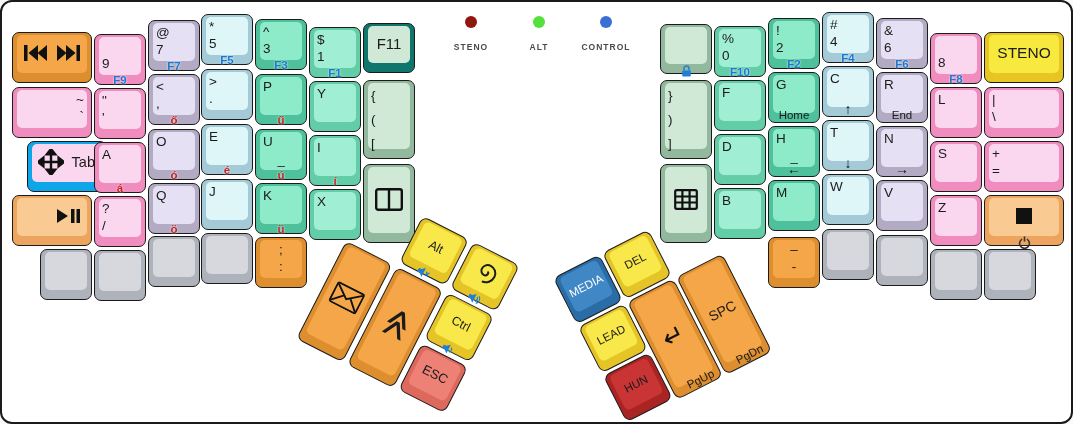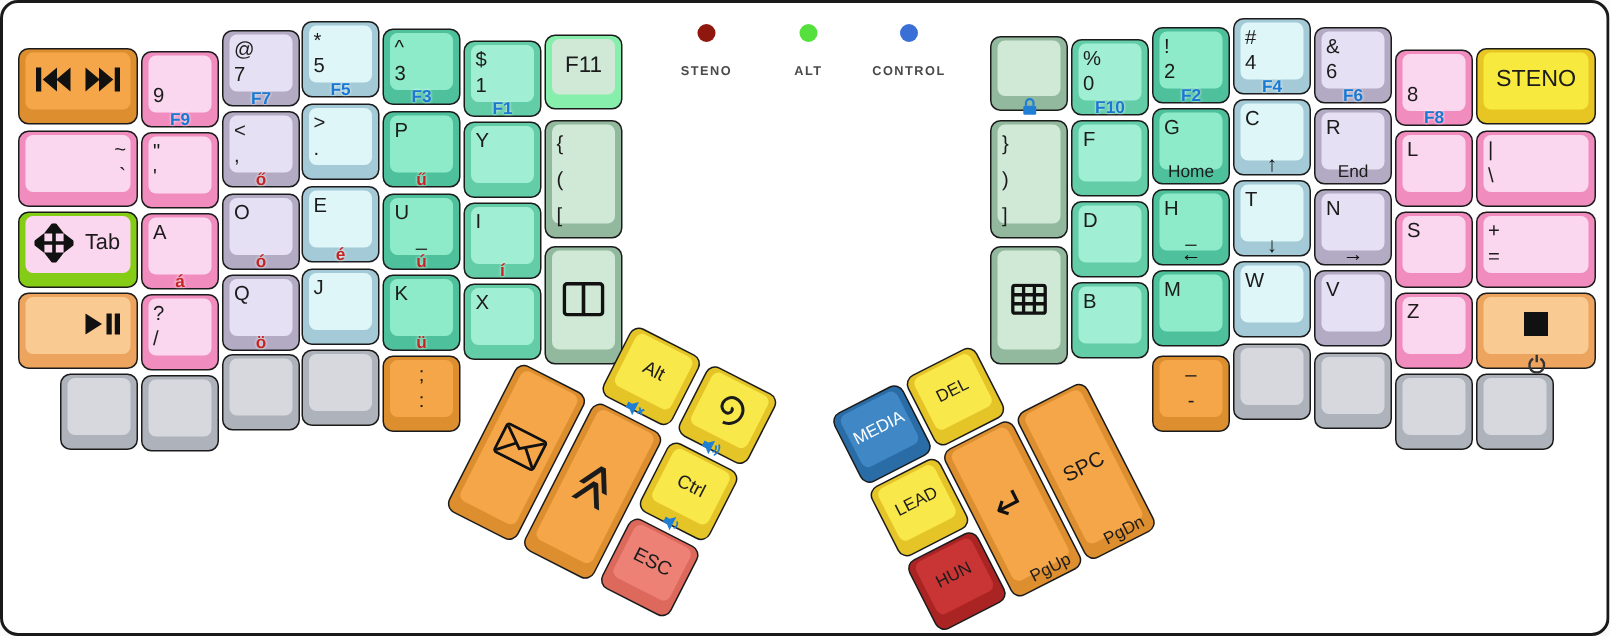--- a/index.html
+++ b/index.html
@@ -44,21 +44,21 @@
             <polygon points="43,1 52.5,9 43,17"></polygon>
             <rect x="53.5" y="1" width="3.5" height="16"></rect>
           </g>
         </svg>
       </div>
     </div>
     <div class="key" style="left: 10px; top: 85px; width: 80px; height: 51px; background: rgb(240, 140, 190);">
       <div class="face" style="background: rgb(251, 215, 239);"></div>
       <div class="stack right"><div>~</div><div>`</div></div>
     </div>
-    <div class="key" style="left: 10px; top: 139px; width: 80px; height: 51px; background: #84cc16;">
+    <div class="key" style="left: 25px; top: 139px; width: 80px; height: 51px; background: #0ea5e9;">
       <div class="face" style="background: rgb(251, 215, 239);"></div>
       <div class="center-label right" style="font-size: 14.5px;">Tab</div>
       <div class="iconwrap left">
         <svg width="26" height="26" viewBox="0 0 26 26">
           <g stroke="#111" stroke-width="2.4" fill="#111">
             <line x1="13" y1="4" x2="13" y2="22"></line>
             <line x1="4" y1="13" x2="22" y2="13"></line>
             <polygon points="13,0 8.8,5.4 17.2,5.4"></polygon>
             <polygon points="13,26 8.8,20.6 17.2,20.6"></polygon>
             <polygon points="0,13 5.4,8.8 5.4,17.2"></polygon>
@@ -183,21 +183,21 @@
     </div>
     <div class="key" style="left: 307px; top: 133px; width: 52px; height: 51px; background: rgb(99, 205, 168);">
       <div class="face" style="background: rgb(160, 238, 212);"></div>
       <div class="stack"><div>I</div></div>
       <div class="hu">í</div>
     </div>
     <div class="key" style="left: 307px; top: 187px; width: 52px; height: 51px; background: rgb(99, 205, 168);">
       <div class="face" style="background: rgb(160, 238, 212);"></div>
       <div class="stack"><div>X</div></div>
     </div>
-    <div class="key" style="left: 361px; top: 21px; width: 52px; height: 50px; background: #86efac;">
+    <div class="key" style="left: 361px; top: 21px; width: 52px; height: 50px; background: #0f766e;">
       <div class="face" style="background: rgb(207, 233, 214);"></div>
       <div class="center-label" style="font-size: 15px;">F11</div>
     </div>
     <div class="key" style="left: 361px; top: 78px; width: 52px; height: 79px; background: rgb(146, 184, 157);">
       <div class="face" style="background: rgb(207, 233, 214);"></div>
       <div class="stack tall"><div>{</div><div>(</div><div>[</div></div>
     </div>
     <div class="key" style="left: 361px; top: 162px; width: 52px; height: 79px; background: rgb(146, 184, 157);">
       <div class="face" style="background: rgb(207, 233, 214);"></div>
       <div class="iconwrap center">

